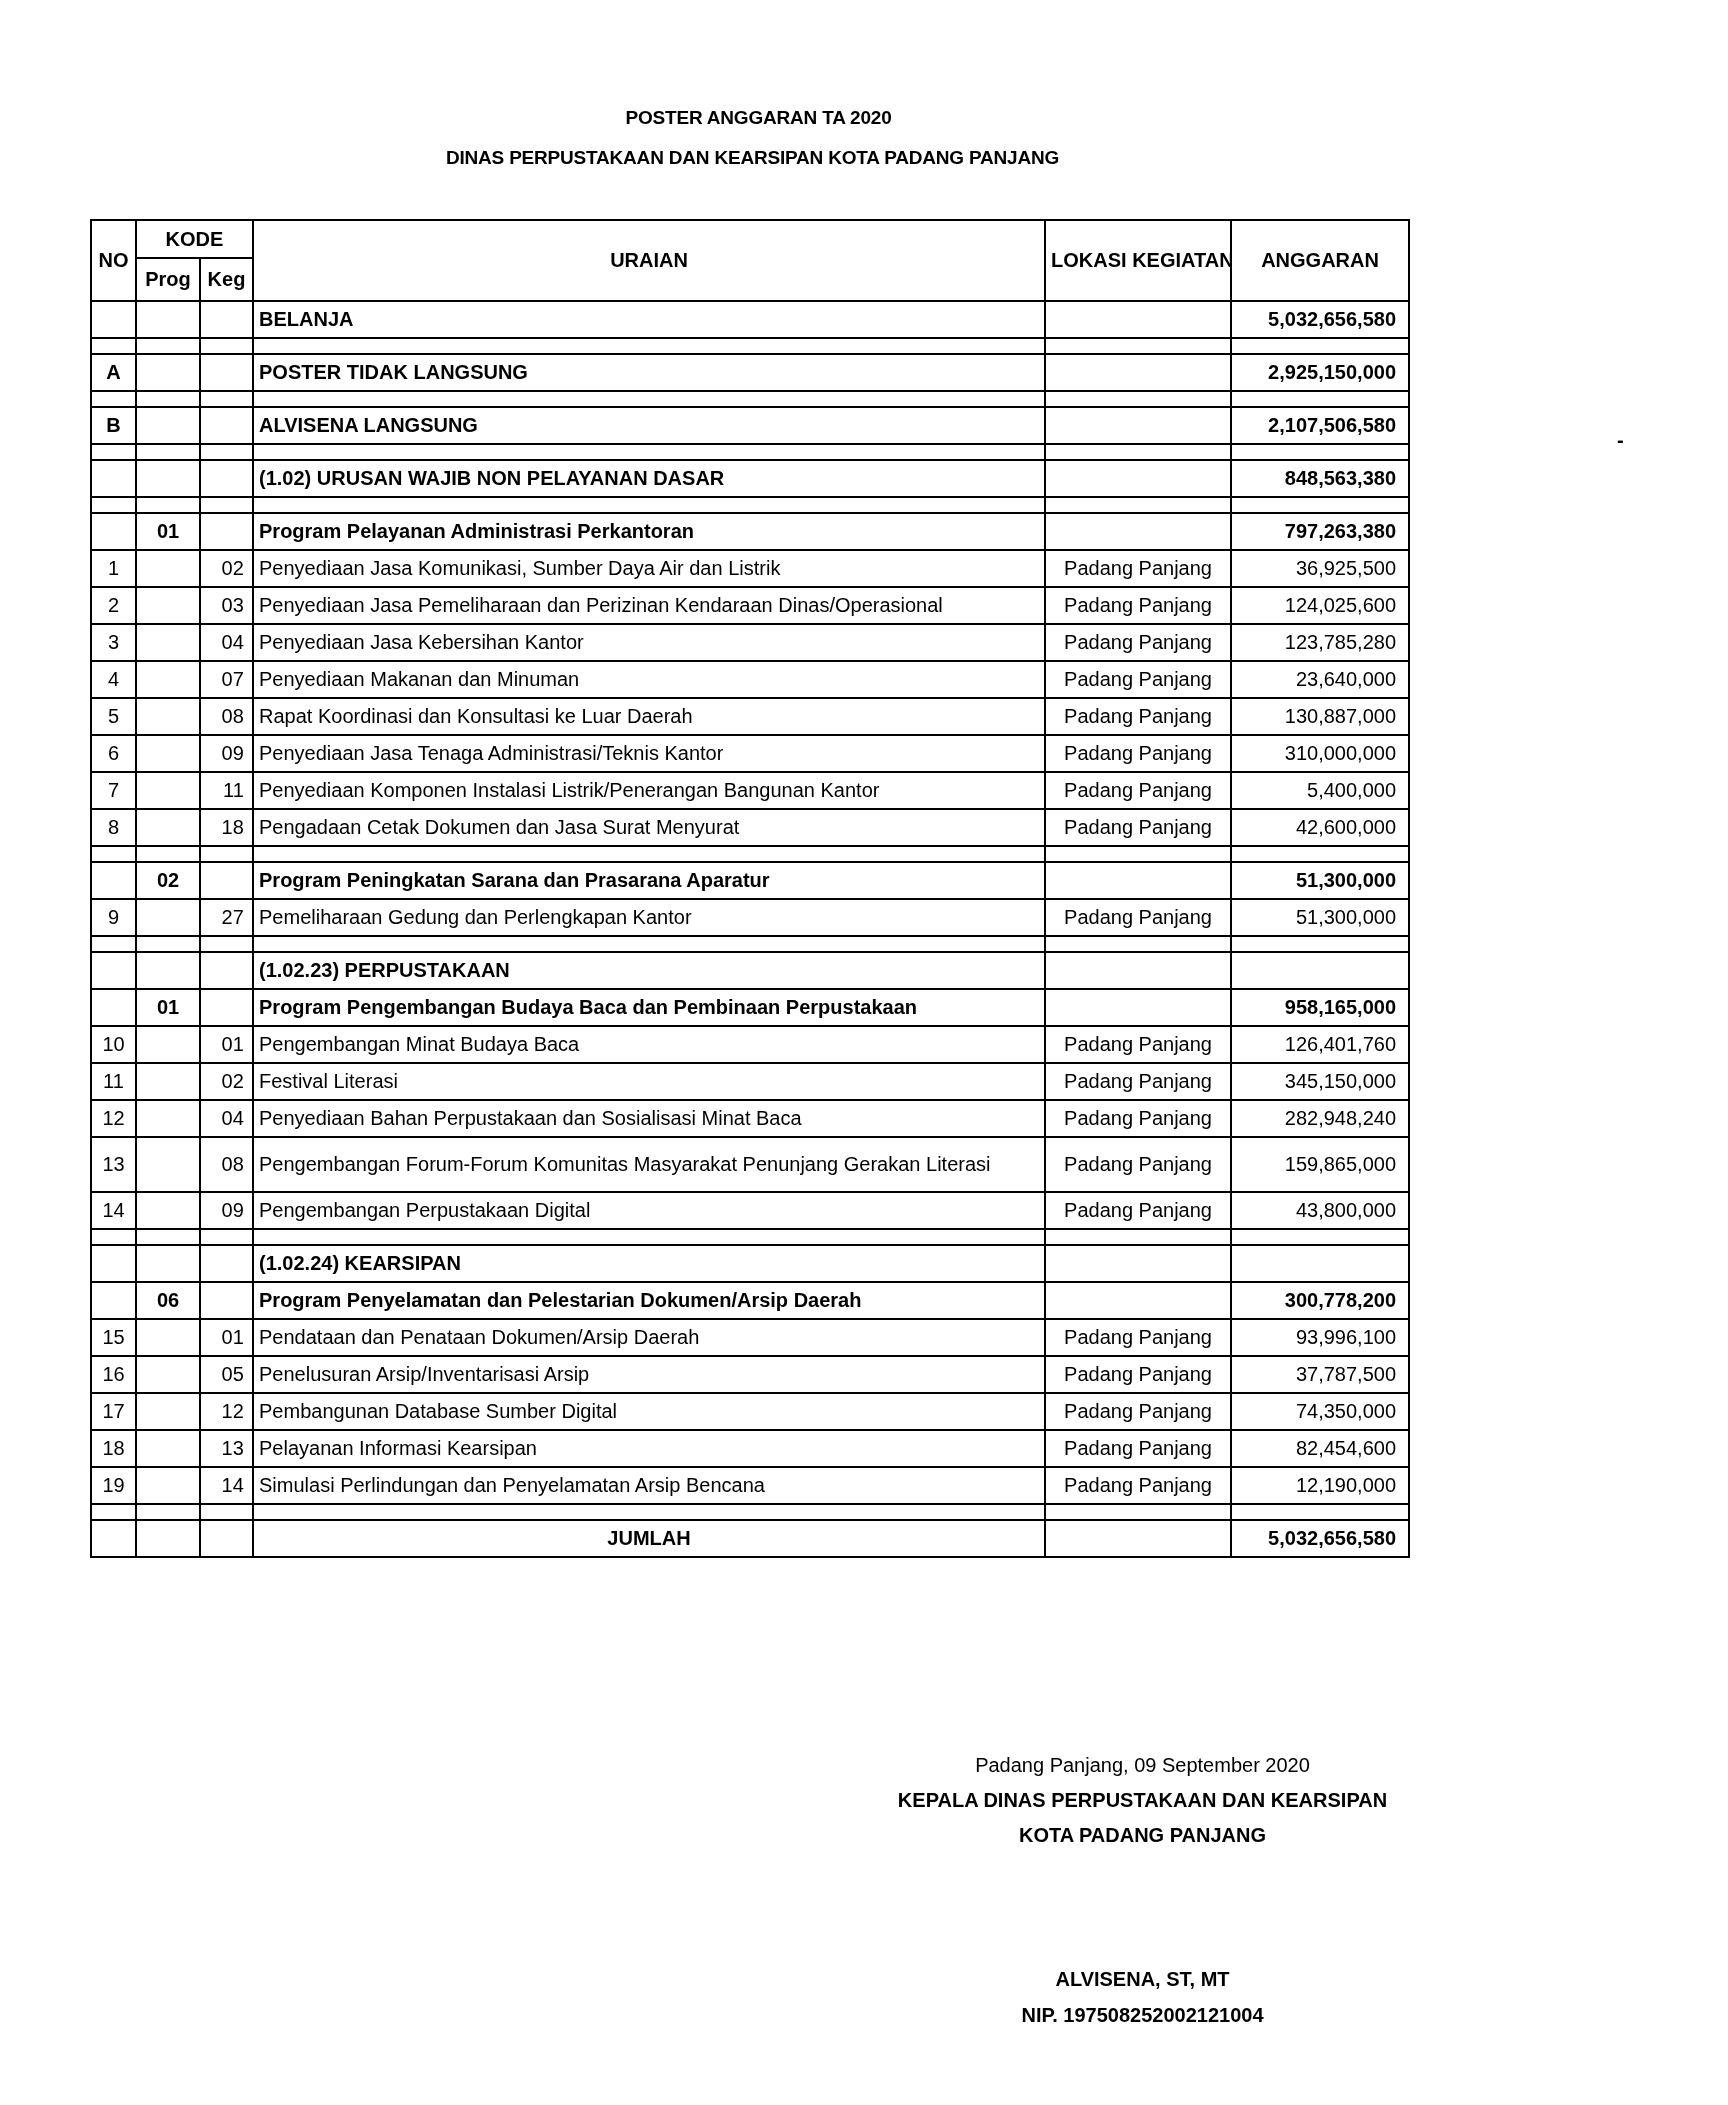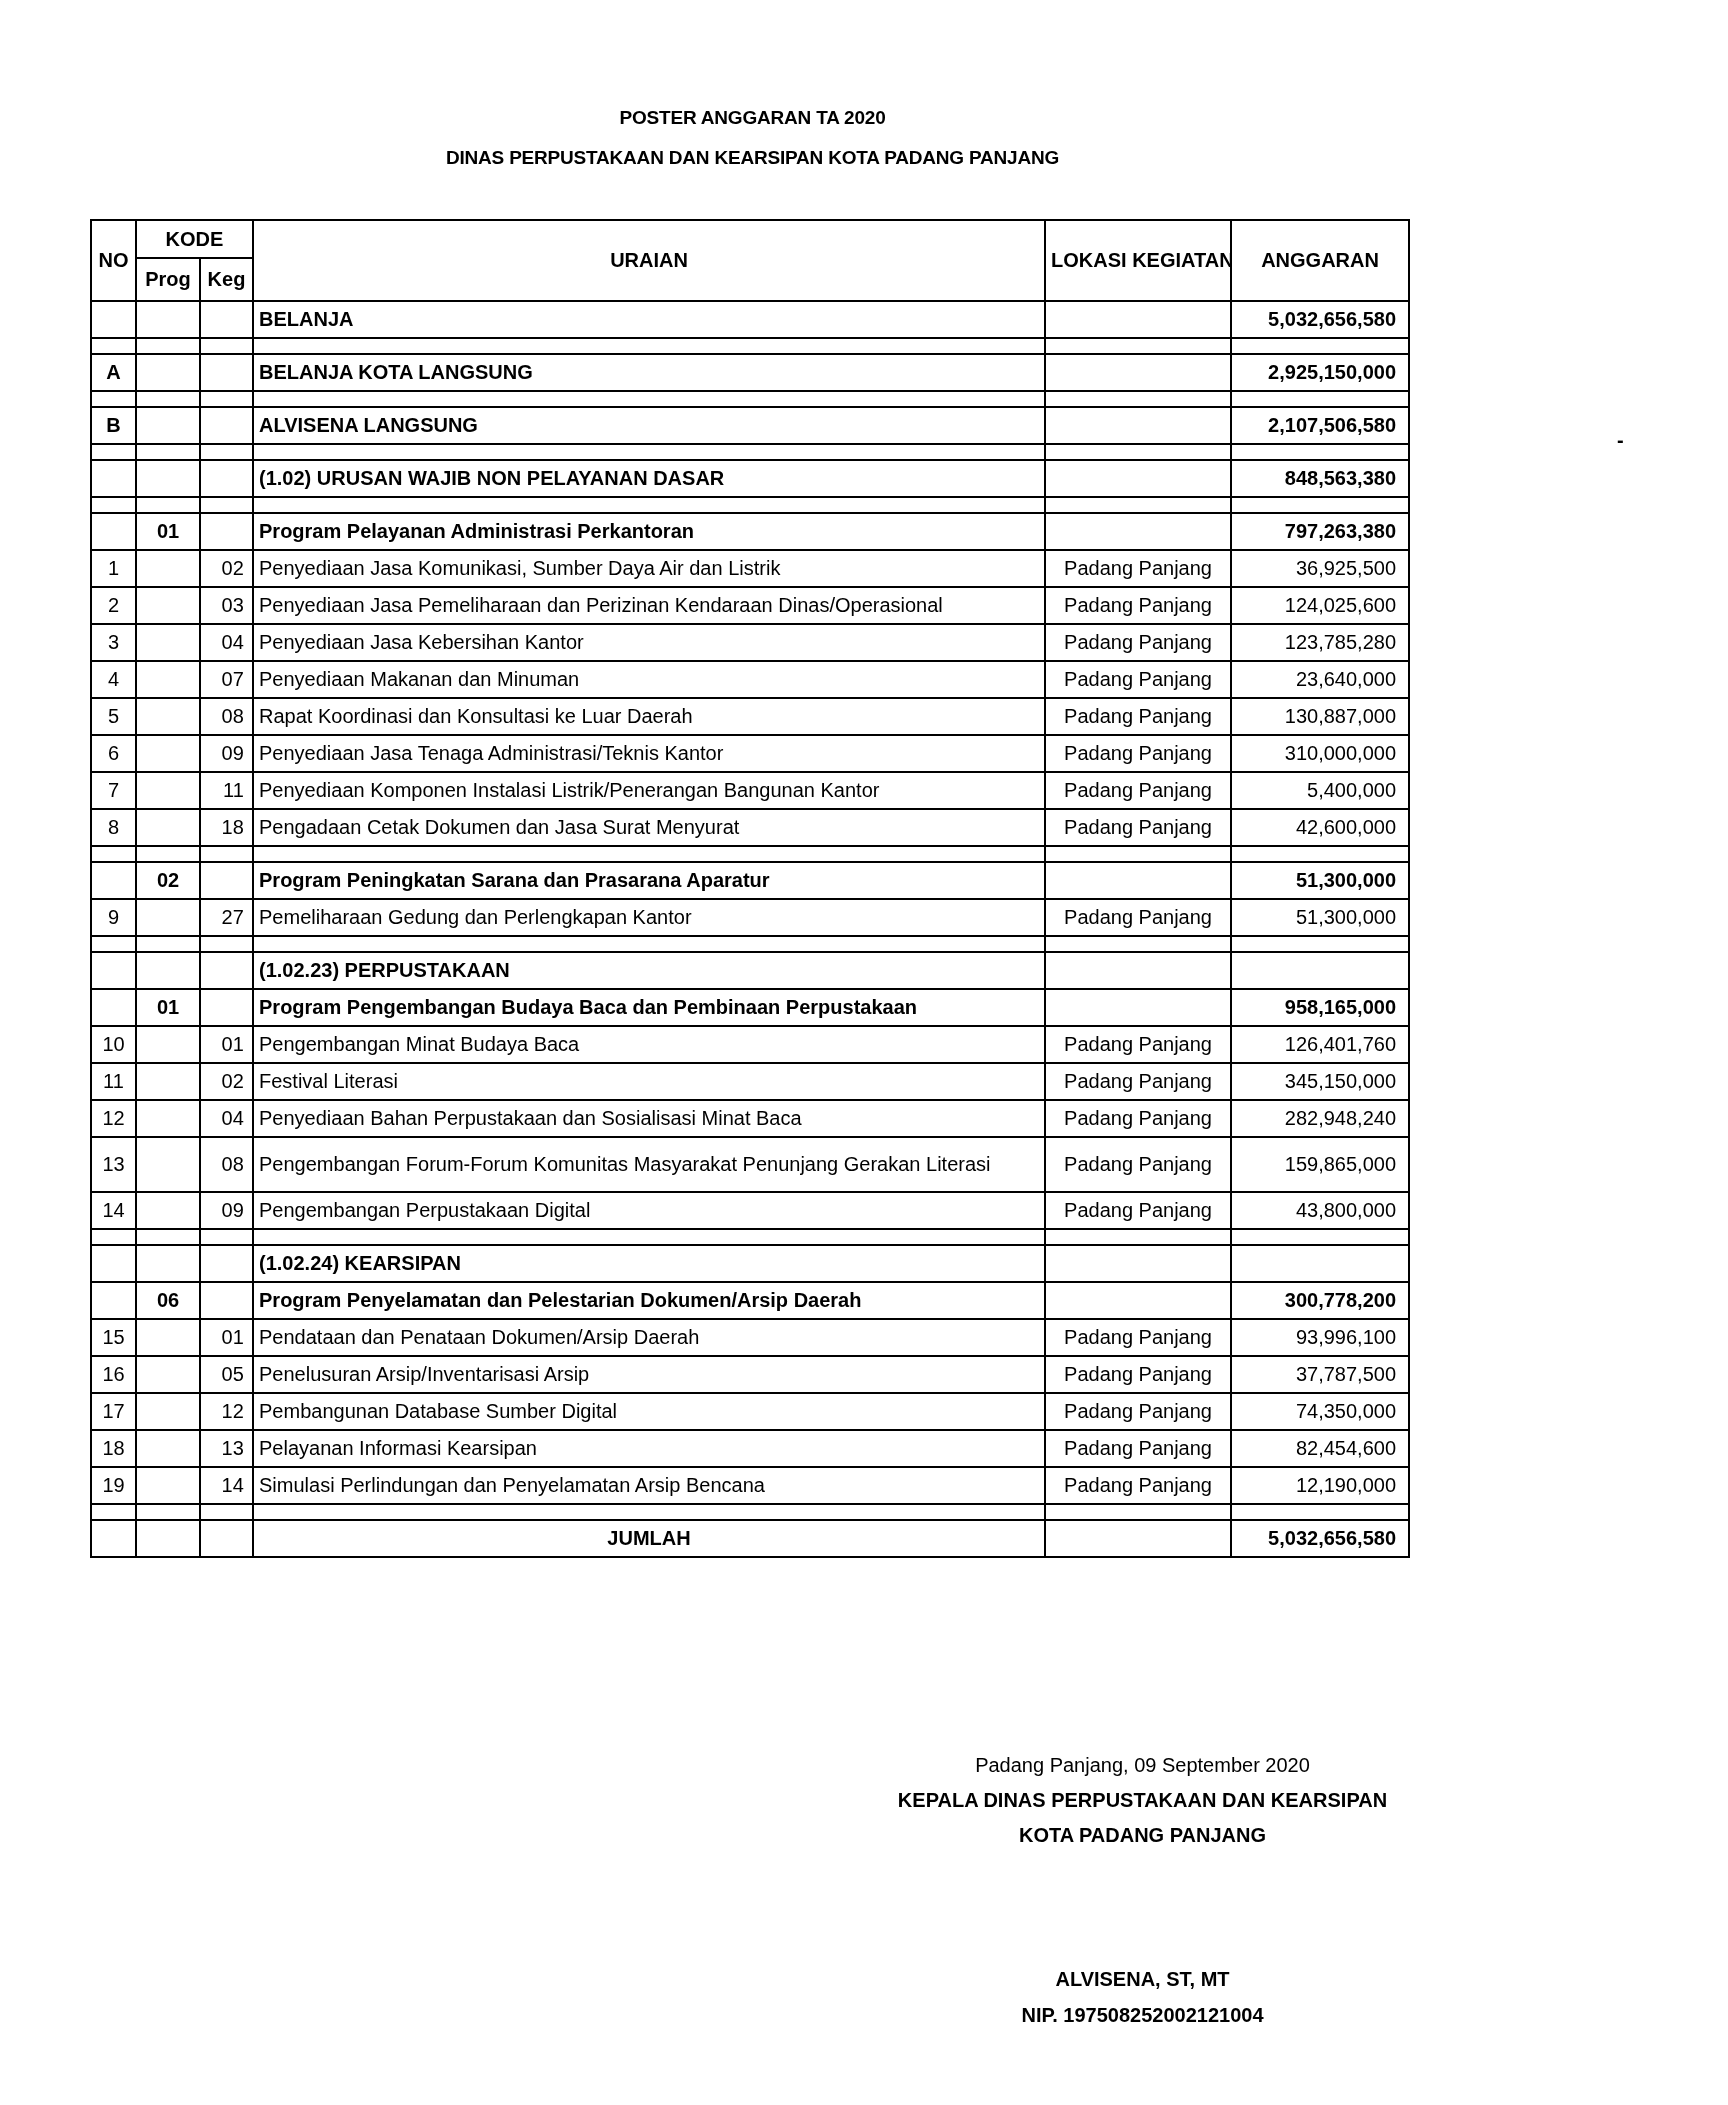--- a/index.html
+++ b/index.html
@@ -1,20 +1,20 @@
 <!DOCTYPE html>
 <html style="font-size:13px"><head>
 <meta charset="utf-8">
 <style>
   html, body { margin:0; padding:0; background:#ffffff; }
   body { width:1729px; height:2105px; position:relative; overflow:hidden;
          font-family:"Liberation Sans", sans-serif; color:#000; }
   .title { position:absolute; left:0; width:1505px; text-align:center; font-weight:bold;
            font-size:19px; letter-spacing:-0.2px; }
-  #t1 { top:107px; }
+  #t1 { top:107px;padding-left:6px; }
   #t2 { top:147px; }
   table { position:absolute; left:90px; top:219px; border-collapse:collapse;
           table-layout:fixed; width:1318px; font-size:20px; }
   td, th { border:2.5px solid #000; padding:0 5px; overflow:hidden; white-space:nowrap; }
   th { font-weight:bold; text-align:center; }
   col.c-no { width:45px; } col.c-prog { width:64px; } col.c-keg { width:53px; }
   col.c-ur { width:792px; } col.c-lok { width:186px; } col.c-ang { width:178px; }
   tr.hd1 th { height:36px;margin-top:36px; }
   tr.hd2 th { height:41px; }
   tr.row td { height:35px; }
@@ -74,21 +74,21 @@
         <td class="prog"></td>
         <td class="keg"></td>
         <td class="ur"></td>
         <td class="lok"></td>
         <td class="ang"></td>
       </tr>
       <tr class="row b">
         <td class="no">A</td>
         <td class="prog"></td>
         <td class="keg"></td>
-        <td class="ur">BELANJA KOTA LANGSUNG</td>
+        <td class="ur">POSTER TIDAK LANGSUNG</td>
         <td class="lok"></td>
         <td class="ang">2,925,150,000</td>
       </tr>
       <tr class="sp">
         <td class="no"></td>
         <td class="prog"></td>
         <td class="keg"></td>
         <td class="ur"></td>
         <td class="lok"></td>
         <td class="ang"></td>

